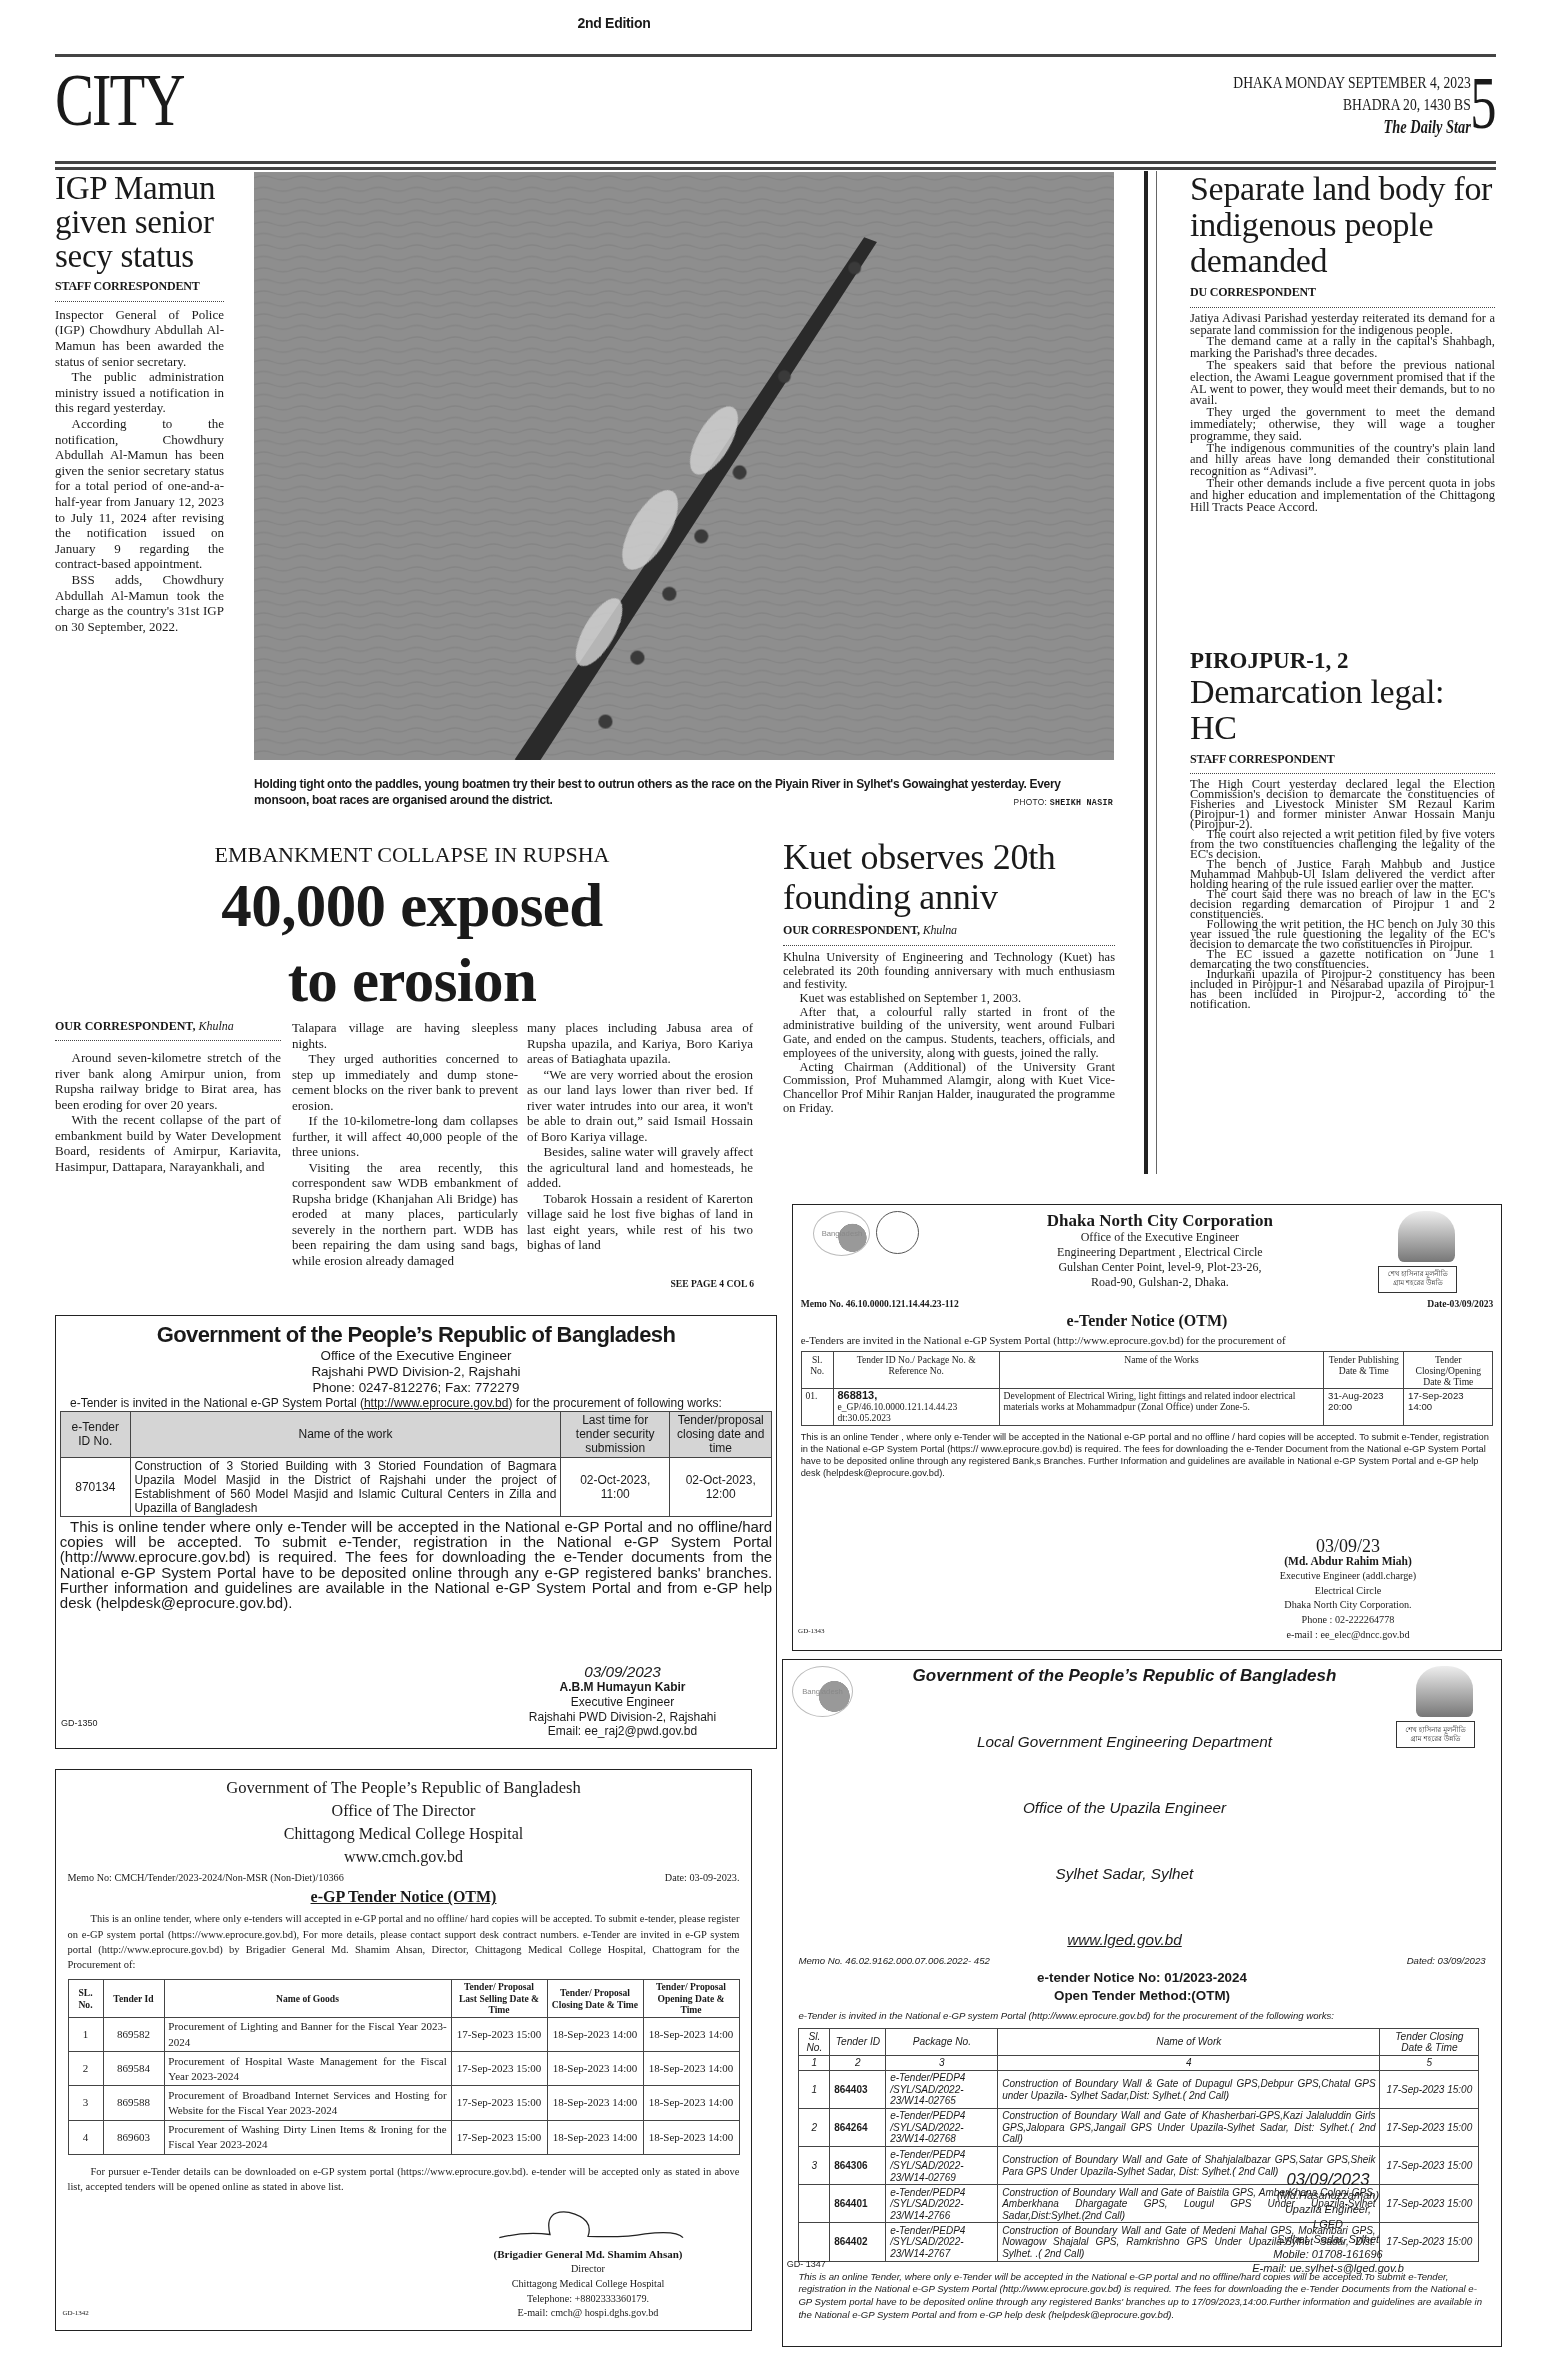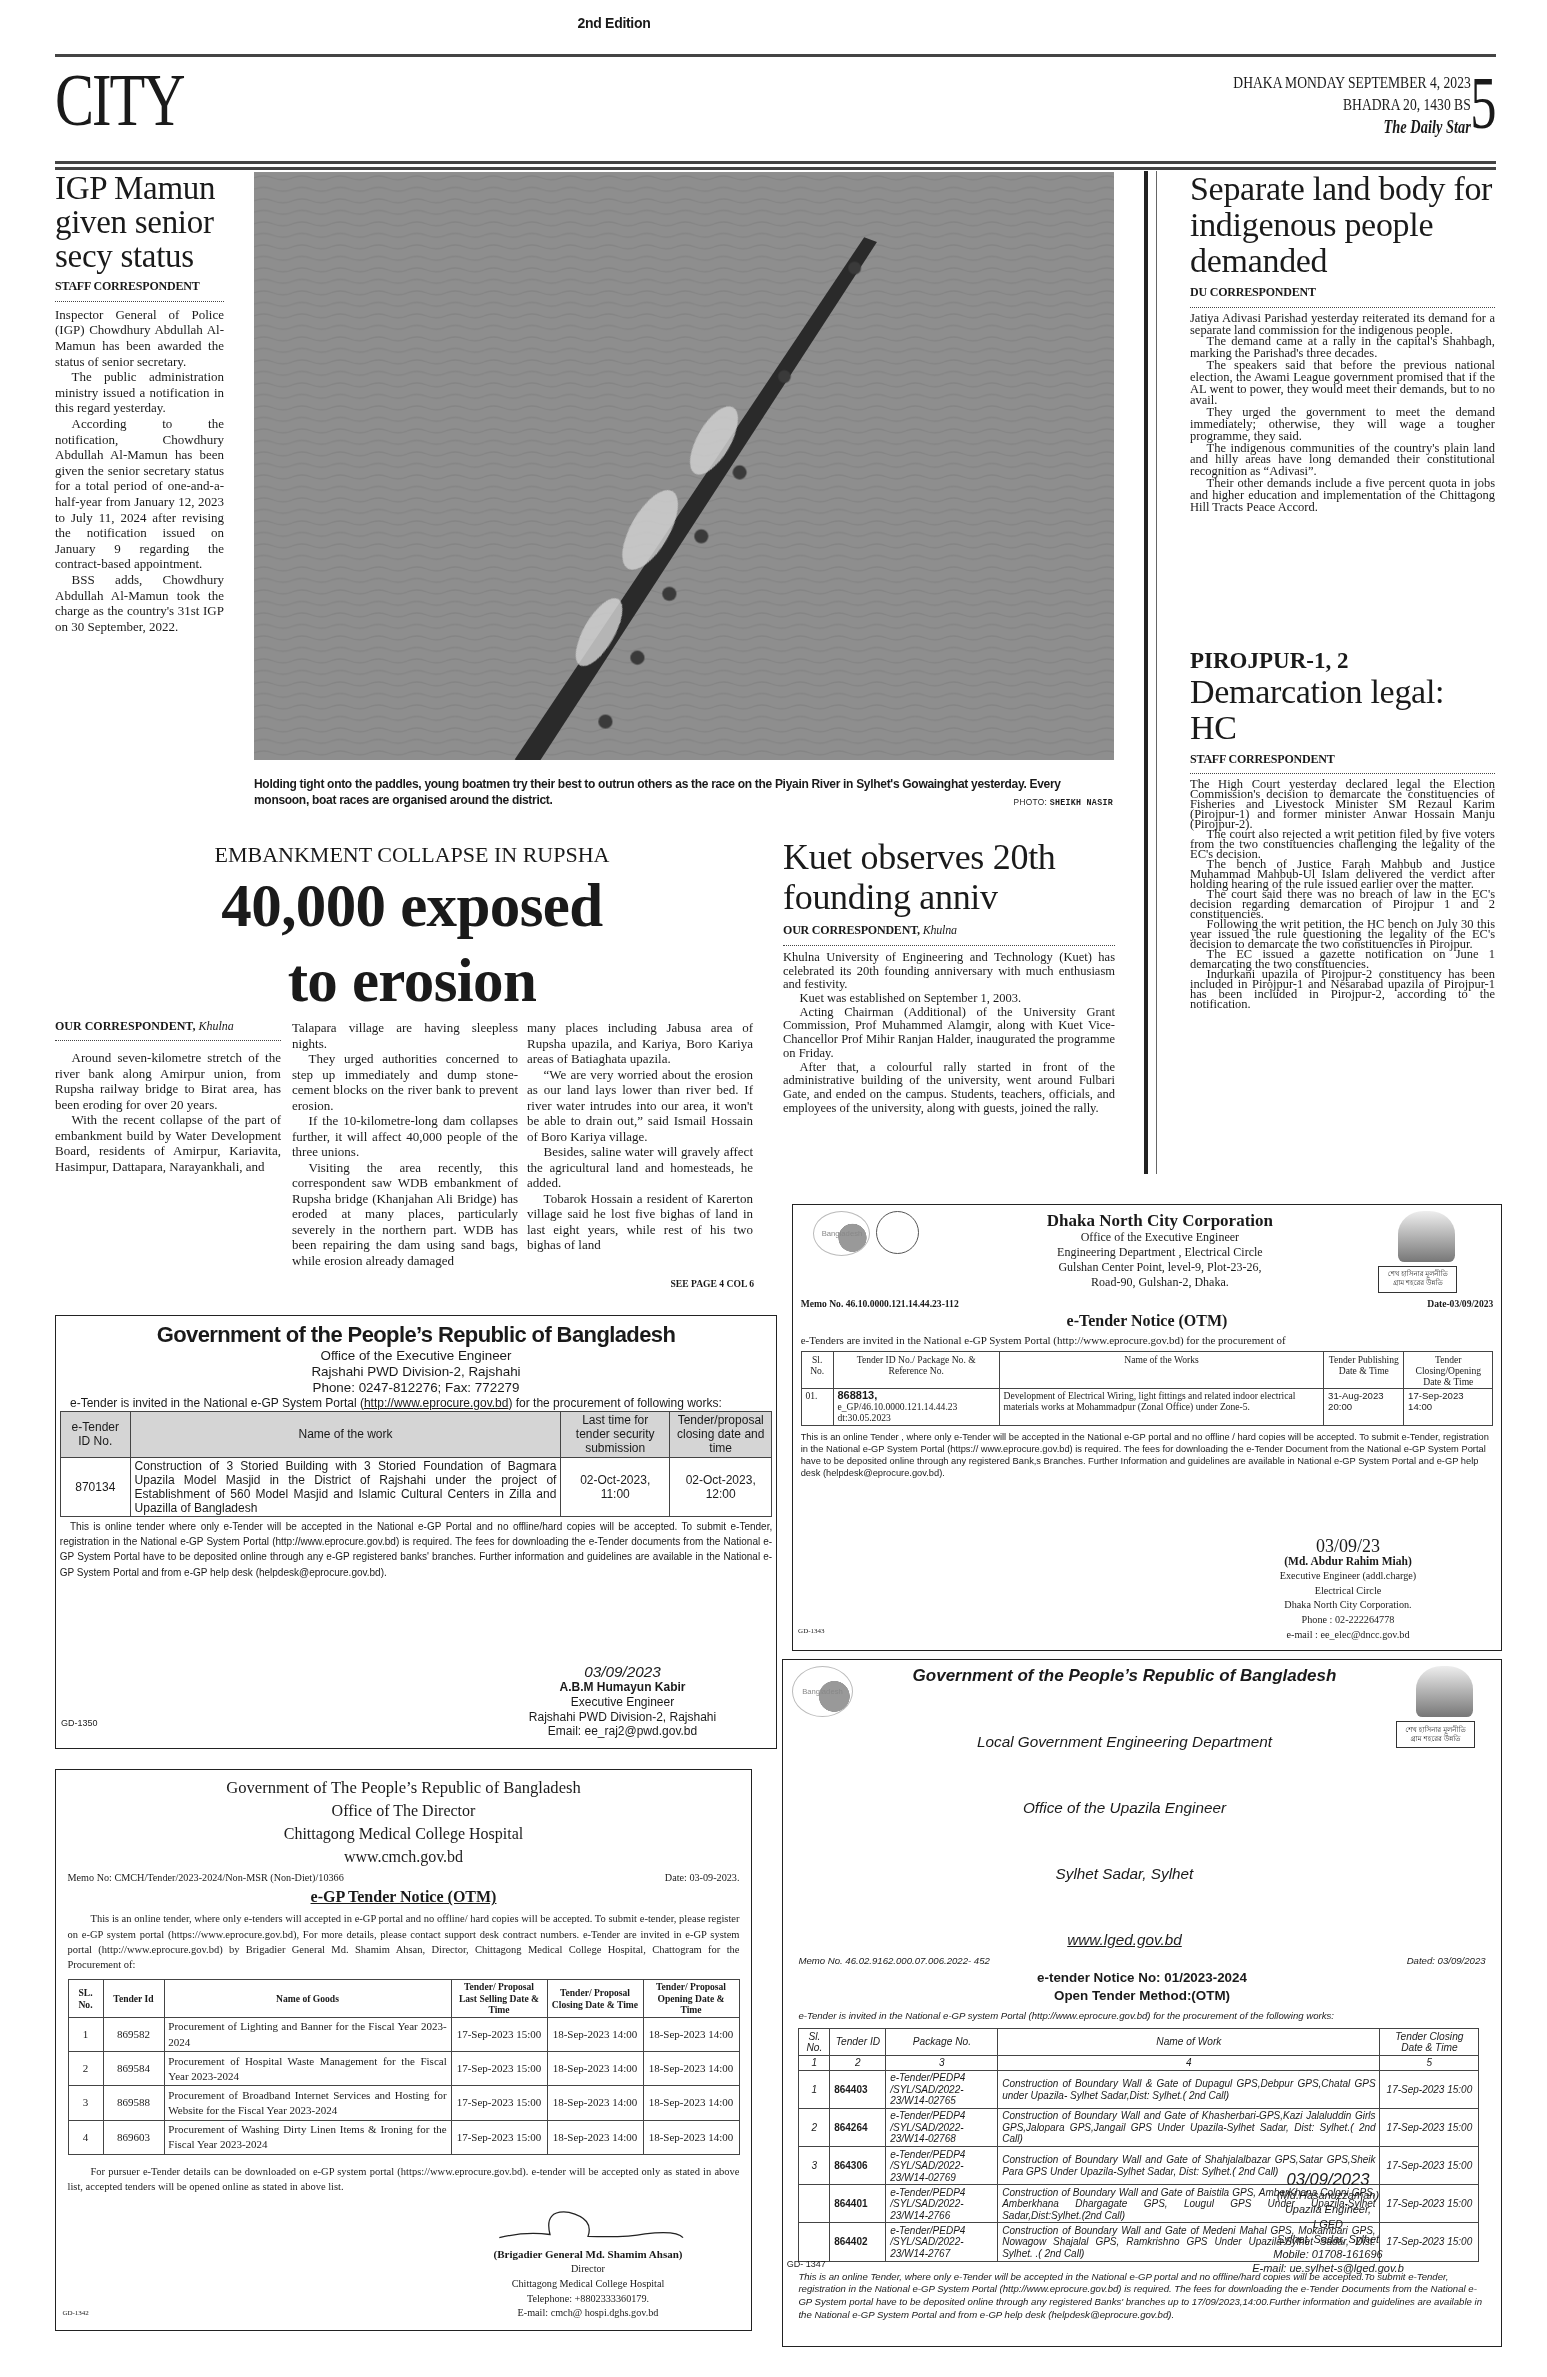--- a/index.html
+++ b/index.html
@@ -73,21 +73,21 @@
   .ad { border: 1.9px solid #222; background: #fff; }
   .ad-pwd { left: 55px; top: 1315px; width: 722px; height: 434px; padding: 6.4px 3.8px; font-family: "Liberation Sans", sans-serif; }
   .ad-pwd .t1 { text-align: center; font-weight: bold; font-size: 22px; line-height: 25.5px; letter-spacing: -0.6px; }
   .ad-pwd .t2 { text-align: center; font-size: 13.4px; line-height: 16px; }
   .ad-pwd .t3 { text-align: center; font-weight: bold; font-size: 18px; line-height: 23px; margin-top: 1.3px; }
   .ad-pwd .intro { font-size: 12px; line-height: 15.3px; text-indent: 10.2px; }
   table { border-collapse: collapse; width: 100%; }
   td, th { border: 1.3px solid #444; padding: 1.3px 3.8px; vertical-align: middle; }
   .ad-pwd th { background: #d5d5d5; font-weight: normal; font-size: 12px; line-height: 14px; }
   .ad-pwd td { font-size: 12px; line-height: 14px; }
-  .ad-pwd .foot { font-size: 10px; line-height: 15.3px; text-indent: 10.2px; text-align: justify; margin-top: 1.3px; }
+  .ad-pwd .foot { font-size: 15px; line-height: 15.3px; text-indent: 10.2px; text-align: justify; margin-top: 1.3px; }
   .sign { text-align: center; font-size: 12px; line-height: 14.7px; }
   .gd { font-size: 9px; }
   .u { text-decoration: underline; }
 
   .ad-dncc { left: 792px; top: 1204px; width: 710px; height: 447px; padding: 6.4px 7.7px; }
   .ad-dncc .t1 { text-align: center; font-weight: bold; font-size: 17px; line-height: 19px; font-family: "Liberation Serif", serif; }
   .ad-dncc .t2 { text-align: center; font-size: 12px; line-height: 14.7px; }
   .ad-dncc th, .ad-dncc td { font-size: 9.6px; line-height: 11px; font-weight: normal; vertical-align: top; }
   .ad-dncc .foot { font-family: "Liberation Sans", sans-serif; font-size: 9.3px; line-height: 12px; }
 
@@ -227,22 +227,22 @@
 </div>
 <div class="abs seepage">SEE PAGE 4 COL 6</div>
 
 <div class="abs kuet">
   <h2 class="headline">Kuet observes 20th founding anniv</h2>
   <div class="byline"><span>OUR CORRESPONDENT,</span> <i>Khulna</i></div>
   <div class="dots"></div>
   <div class="body">
     <p>Khulna University of Engineering and Technology (Kuet) has celebrated its 20th founding anniversary with much enthusiasm and festivity.</p>
     <p>Kuet was established on September 1, 2003.</p>
+    <p>After that, a colourful rally started in front of the administrative building of the university, went around Fulbari Gate, and ended on the campus. Students, teachers, officials, and employees of the university, along with guests, joined the rally.</p>
     <p>Acting Chairman (Additional) of the University Grant Commission, Prof Muhammed Alamgir, along with Kuet Vice-Chancellor Prof Mihir Ranjan Halder, inaugurated the programme on Friday.</p>
-    <p>After that, a colourful rally started in front of the administrative building of the university, went around Fulbari Gate, and ended on the campus. Students, teachers, officials, and employees of the university, along with guests, joined the rally.</p>
   </div>
 </div>
 
 <div class="abs ad ad-pwd">
   <div class="t1">Government of the People’s Republic of Bangladesh</div>
   <div class="t2">Office of the Executive Engineer</div>
   <div class="t2">Rajshahi PWD Division-2, Rajshahi</div>
   <div class="t2">Phone: 0247-812276; Fax: 772279</div>
   <div class="intro"><span>e-Tender is invited in the National e-GP System Portal (</span><span class="u">http://www.eprocure.gov.bd</span><span>) for the procurement of following works:</span></div>
   <table>

